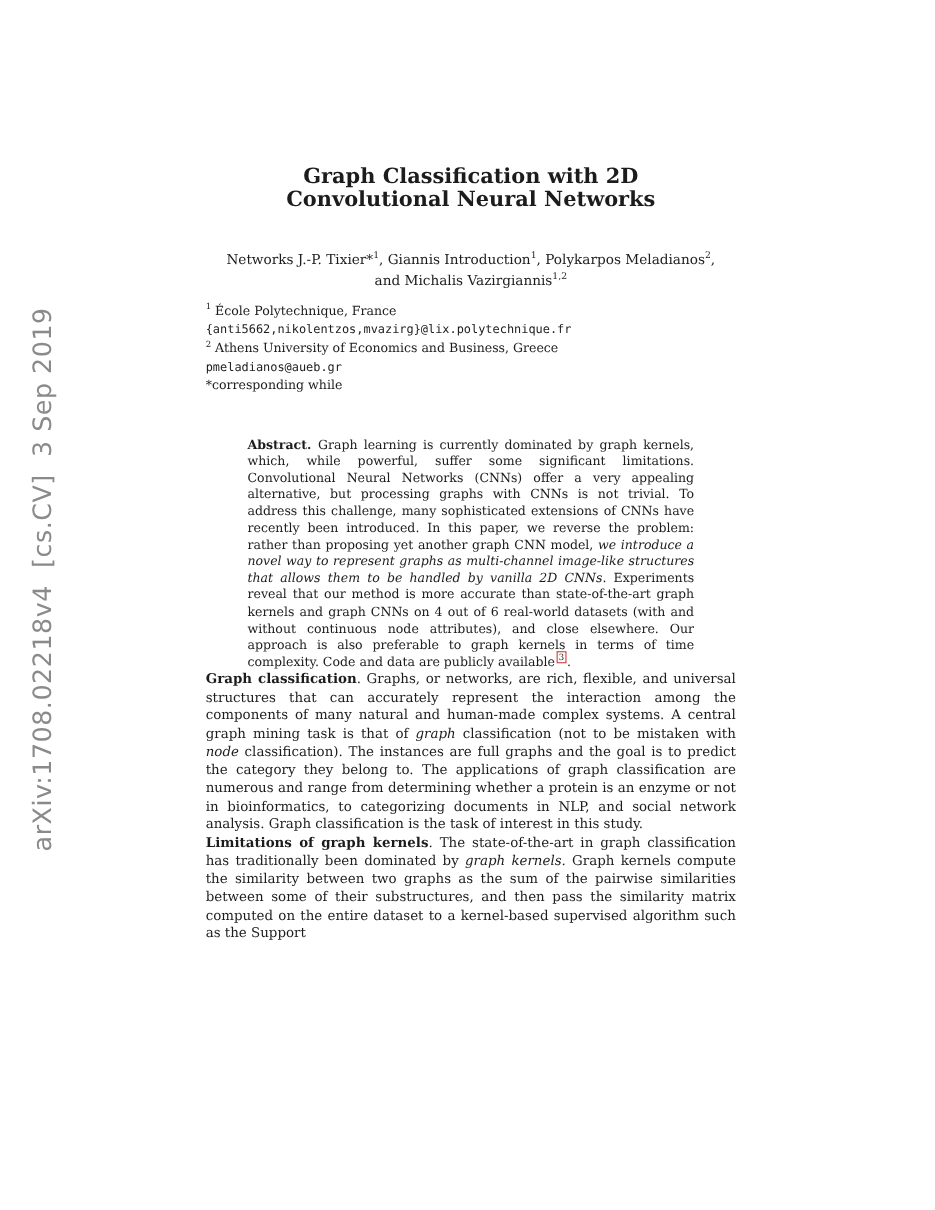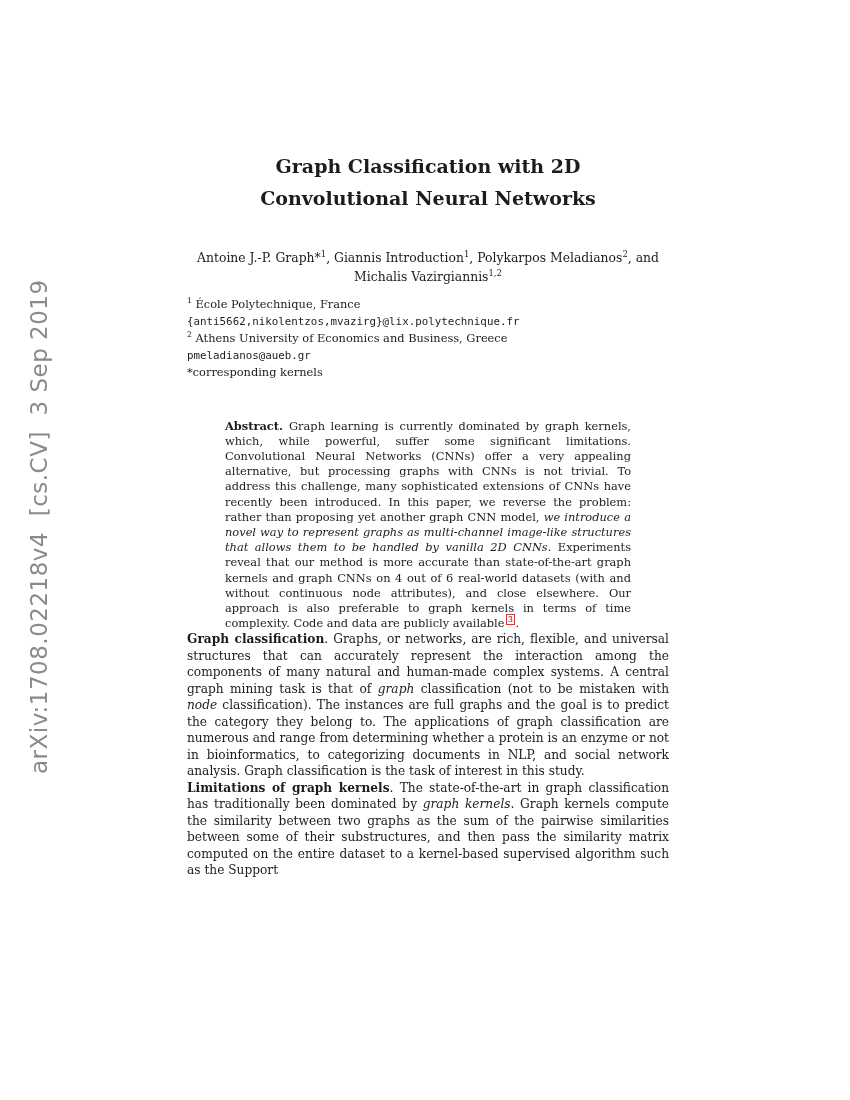--- a/index.html
+++ b/index.html
@@ -25,21 +25,21 @@
   }
   .content{
     position:absolute;
     left:187px; top:150px;
     width:482px;
   }
   .paper-title{
     text-align:center;
     font-weight:700;
     font-size:19px;
-    line-height:32px;
+    line-height:21px;
     margin:0 28px;
   }
   .authors{
     margin-top:34px;
     text-align:center;
     font-size:12.4px;
     line-height:19px;
     padding:0 10px;
   }
   .affiliations{
@@ -95,28 +95,28 @@
 <body>
 
 <div class="page">
 
   <div class="watermark">arXiv:1708.02218v4  [cs.CV]  3 Sep 2019</div>
 
   <div class="content">
 
     <h1 class="paper-title">Graph Classification with 2D Convolutional Neural Networks</h1>
 
-    <div class="authors"><span>Antoine J.-P. Graph*</span><span class="seg-sup">1</span><span>, Giannis Introduction</span><span class="seg-sup">1</span><span>, Polykarpos Meladianos</span><span class="seg-sup">2</span><span>, and Michalis Vazirgiannis</span><span class="seg-sup">1,2</span></div>
+    <div class="authors"><span>Networks J.-P. Tixier*</span><span class="seg-sup">1</span><span>, Giannis Introduction</span><span class="seg-sup">1</span><span>, Polykarpos Meladianos</span><span class="seg-sup">2</span><span>, and Michalis Vazirgiannis</span><span class="seg-sup">1,2</span></div>
 
     <div class="affiliations">
       <p class="affil-line"><span class="seg-sup">1</span><span> École Polytechnique, France</span></p>
       <p class="affil-line"><span class="seg-mono">{anti5662,nikolentzos,mvazirg}@lix.polytechnique.fr</span></p>
       <p class="affil-line"><span class="seg-sup">2</span><span> Athens University of Economics and Business, Greece</span></p>
       <p class="affil-line"><span class="seg-mono">pmeladianos@aueb.gr</span></p>
-      <p class="affil-line"><span>*corresponding kernels</span></p>
+      <p class="affil-line"><span>*corresponding while</span></p>
     </div>
 
     <div class="abstract"><span class="seg-b">Abstract. </span><span>Graph learning is currently dominated by graph kernels, which, while powerful, suffer some significant limitations. Convolutional Neural Networks (CNNs) offer a very appealing alternative, but processing graphs with CNNs is not trivial. To address this challenge, many sophisticated extensions of CNNs have recently been introduced. In this paper, we reverse the problem: rather than proposing yet another graph CNN model, </span><span class="seg-i">we introduce a novel way to represent graphs as multi-channel image-like structures that allows them to be handled by vanilla 2D CNNs</span><span>. Experiments reveal that our method is more accurate than state-of-the-art graph kernels and graph CNNs on 4 out of 6 real-world datasets (with and without continuous node attributes), and close elsewhere. Our approach is also preferable to graph kernels in terms of time complexity. Code and data are publicly available</span><span class="seg-sup seg-ref">3</span><span>.</span></div>
 
 
     <p class="body-par first"><span class="seg-b">Graph classification</span><span>. Graphs, or networks, are rich, flexible, and universal structures that can accurately represent the interaction among the components of many natural and human-made complex systems. A central graph mining task is that of </span><span class="seg-i">graph</span><span> classification (not to be mistaken with </span><span class="seg-i">node</span><span> classification). The instances are full graphs and the goal is to predict the category they belong to. The applications of graph classification are numerous and range from determining whether a protein is an enzyme or not in bioinformatics, to categorizing documents in NLP, and social network analysis. Graph classification is the task of interest in this study.</span></p>
 
     <p class="body-par"><span class="seg-b">Limitations of graph kernels</span><span>. The state-of-the-art in graph classification has traditionally been dominated by </span><span class="seg-i">graph kernels</span><span>. Graph kernels compute the similarity between two graphs as the sum of the pairwise similarities between some of their substructures, and then pass the similarity matrix computed on the entire dataset to a kernel-based supervised algorithm such as the Support</span></p>
 
   </div>

